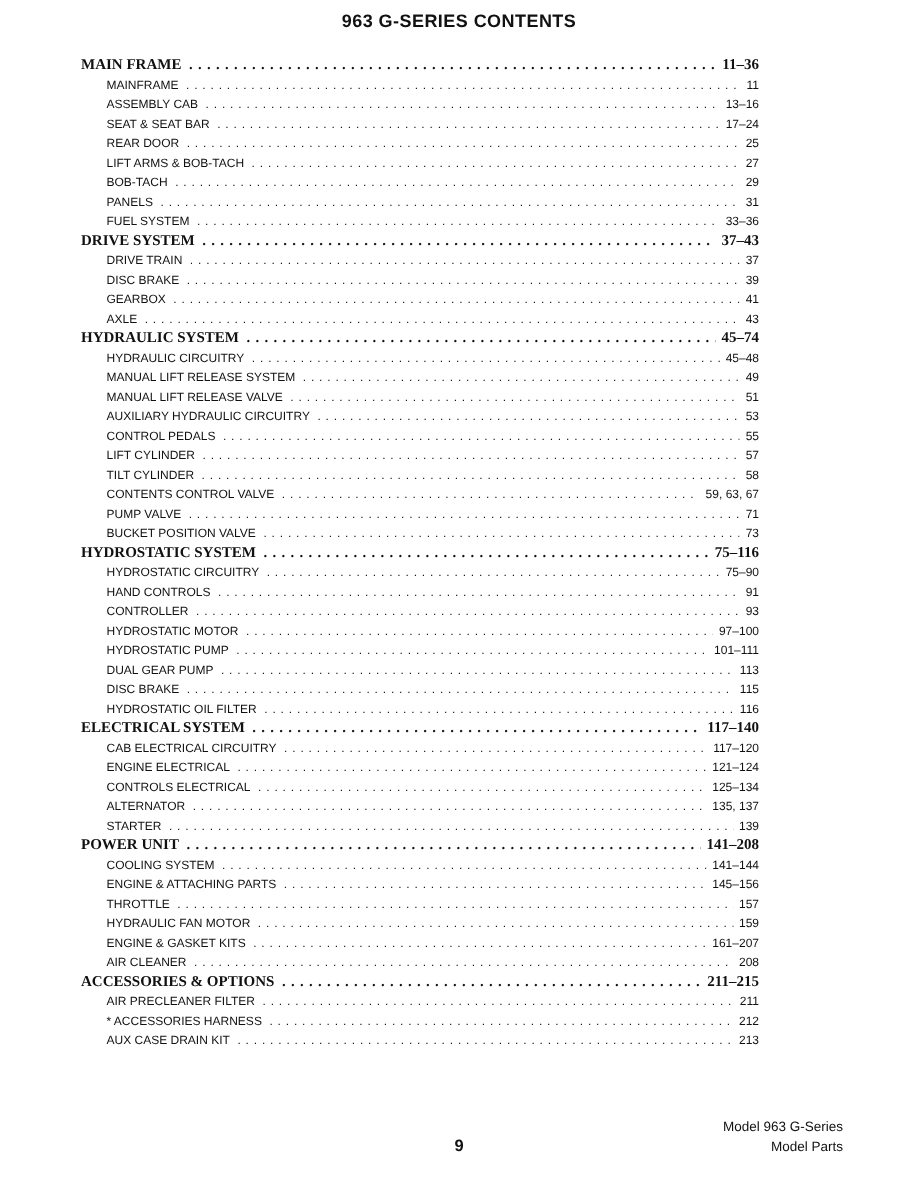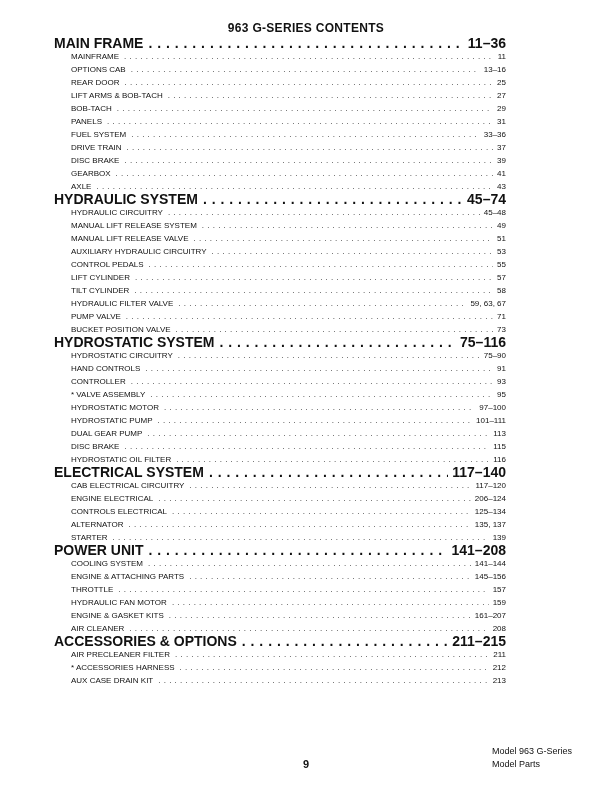--- a/index.html
+++ b/index.html
@@ -13,38 +13,39 @@
     position: relative;
     font-family: "Liberation Sans", sans-serif;
     color: #111111;
     overflow: hidden;
   }
   .page-title {
     text-align: center;
     font-weight: bold;
     font-size: 12px;
     letter-spacing: 0.3px;
-    padding-top: 21px;
+    padding-top: 7px;
   }
   .toc {
     position: absolute;
     top: 37px;
     left: 54px;
     width: 452px;
   }
   .row {
     display: flex;
     align-items: baseline;
     height: 13px;
     line-height: 13px;
     white-space: nowrap;
   }
   .row.section {
     font-weight: bold;
-    font-size: 14px;
+    font-size: 10px;
+    font-family: Liberation Serif, serif;
   }
   .row.item {
     font-size: 8px;
     padding-left: 17px;
     text-align: center;
   }
   .label { flex: 0 0 auto; }
   .leader {
     flex: 1 1 auto;
     overflow: hidden;
@@ -52,22 +53,23 @@
     margin: 0 4px 0 5px;
     min-width: 10px;
   }
   .leader::after {
     content: ". . . . . . . . . . . . . . . . . . . . . . . . . . . . . . . . . . . . . . . . . . . . . . . . . . . . . . . . . . . . . . . . . . . . . . . . . . . . . . . . . . . . . . . . . . . . . . . . . . . . . . . . . . . . . . . . . . . . . . . .";
     letter-spacing: 0.5px;
   }
   .pages { flex: 0 0 auto; }
   .footer-right {
     position: absolute;
-    right: 40px;
+    right: 50px;
     top: 745px;
+    text-align: right;
     font-size: 9px;
     line-height: 13px;
   }
   .footer-page {
     position: absolute;
     left: 0;
     width: 612px;
     top: 758px;
     text-align: center;
     font-weight: bold;
@@ -84,25 +86,30 @@
       <span class="label">MAIN FRAME</span>
       <span class="leader"></span>
       <span class="pages">11–36</span>
     </div>
     <div class="row item">
       <span class="label">MAINFRAME</span>
       <span class="leader"></span>
       <span class="pages">11</span>
     </div>
     <div class="row item">
-      <span class="label">OPTIONS CAB</span>
+      <span class="label">ASSEMBLY CAB</span>
       <span class="leader"></span>
       <span class="pages">13–16</span>
     </div>
     <div class="row item">
+      <span class="label">SEAT &amp; SEAT BAR</span>
+      <span class="leader"></span>
+      <span class="pages">17–24</span>
+    </div>
+    <div class="row item">
       <span class="label">REAR DOOR</span>
       <span class="leader"></span>
       <span class="pages">25</span>
     </div>
     <div class="row item">
       <span class="label">LIFT ARMS &amp; BOB-TACH</span>
       <span class="leader"></span>
       <span class="pages">27</span>
     </div>
     <div class="row item">
@@ -113,20 +120,25 @@
     <div class="row item">
       <span class="label">PANELS</span>
       <span class="leader"></span>
       <span class="pages">31</span>
     </div>
     <div class="row item">
       <span class="label">FUEL SYSTEM</span>
       <span class="leader"></span>
       <span class="pages">33–36</span>
     </div>
+    <div class="row section">
+      <span class="label">DRIVE SYSTEM</span>
+      <span class="leader"></span>
+      <span class="pages">37–43</span>
+    </div>
     <div class="row item">
       <span class="label">DRIVE TRAIN</span>
       <span class="leader"></span>
       <span class="pages">37</span>
     </div>
     <div class="row item">
       <span class="label">DISC BRAKE</span>
       <span class="leader"></span>
       <span class="pages">39</span>
     </div>
@@ -174,21 +186,21 @@
       <span class="label">LIFT CYLINDER</span>
       <span class="leader"></span>
       <span class="pages">57</span>
     </div>
     <div class="row item">
       <span class="label">TILT CYLINDER</span>
       <span class="leader"></span>
       <span class="pages">58</span>
     </div>
     <div class="row item">
-      <span class="label">HYDRAULIC FILTER VALVE</span>
+      <span class="label">CONTENTS CONTROL VALVE</span>
       <span class="leader"></span>
       <span class="pages">59, 63, 67</span>
     </div>
     <div class="row item">
       <span class="label">PUMP VALVE</span>
       <span class="leader"></span>
       <span class="pages">71</span>
     </div>
     <div class="row item">
       <span class="label">BUCKET POSITION VALVE</span>
@@ -209,25 +221,20 @@
       <span class="label">HAND CONTROLS</span>
       <span class="leader"></span>
       <span class="pages">91</span>
     </div>
     <div class="row item">
       <span class="label">CONTROLLER</span>
       <span class="leader"></span>
       <span class="pages">93</span>
     </div>
     <div class="row item">
-      <span class="label">* VALVE ASSEMBLY</span>
-      <span class="leader"></span>
-      <span class="pages">95</span>
-    </div>
-    <div class="row item">
       <span class="label">HYDROSTATIC MOTOR</span>
       <span class="leader"></span>
       <span class="pages">97–100</span>
     </div>
     <div class="row item">
       <span class="label">HYDROSTATIC PUMP</span>
       <span class="leader"></span>
       <span class="pages">101–111</span>
     </div>
     <div class="row item">
@@ -251,21 +258,21 @@
       <span class="pages">117–140</span>
     </div>
     <div class="row item">
       <span class="label">CAB ELECTRICAL CIRCUITRY</span>
       <span class="leader"></span>
       <span class="pages">117–120</span>
     </div>
     <div class="row item">
       <span class="label">ENGINE ELECTRICAL</span>
       <span class="leader"></span>
-      <span class="pages">206–124</span>
+      <span class="pages">121–124</span>
     </div>
     <div class="row item">
       <span class="label">CONTROLS ELECTRICAL</span>
       <span class="leader"></span>
       <span class="pages">125–134</span>
     </div>
     <div class="row item">
       <span class="label">ALTERNATOR</span>
       <span class="leader"></span>
       <span class="pages">135, 137</span>

